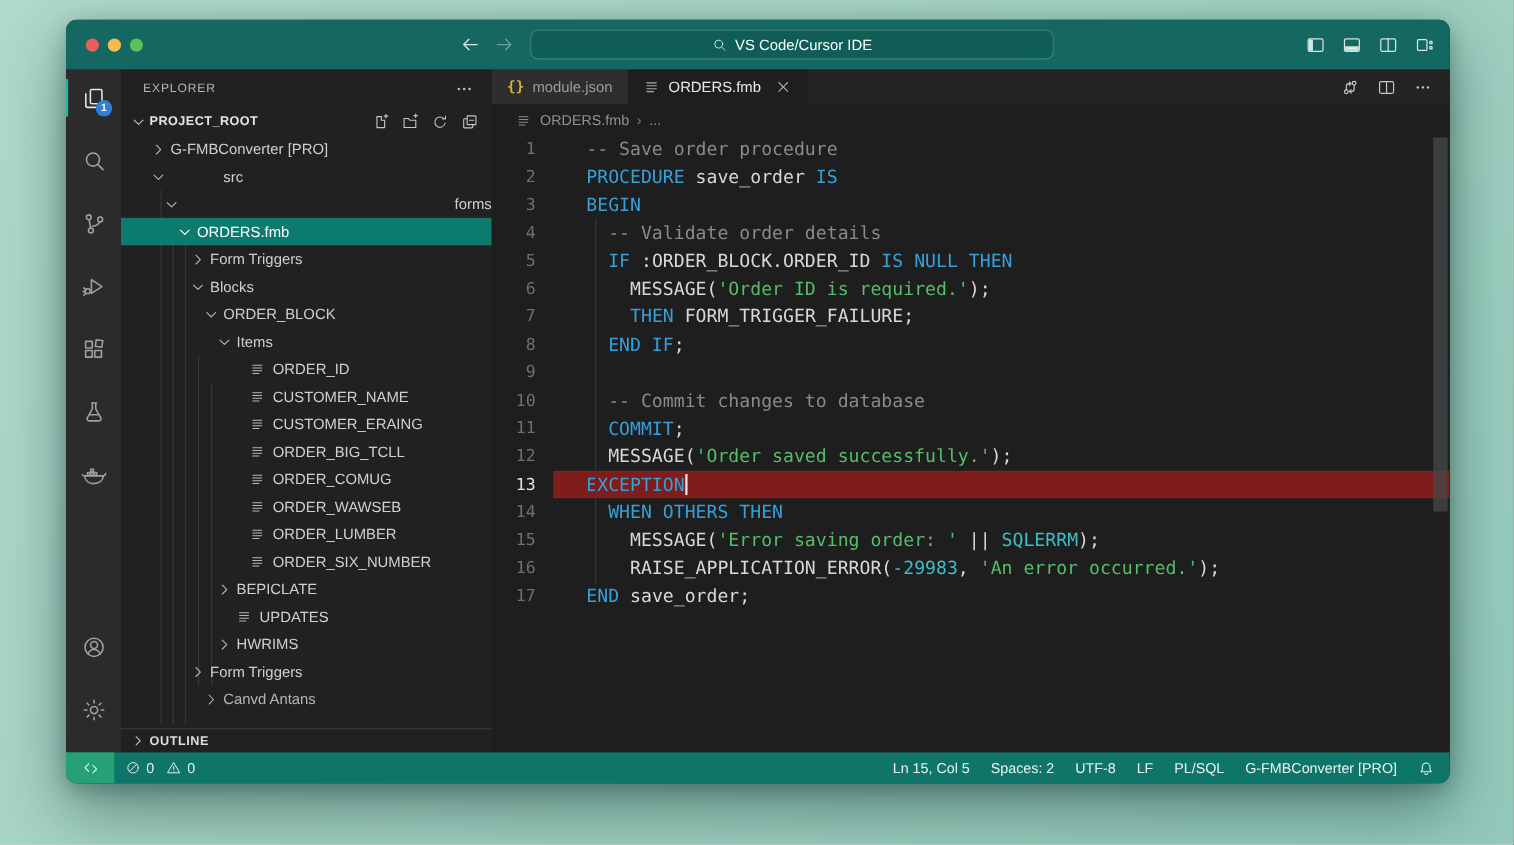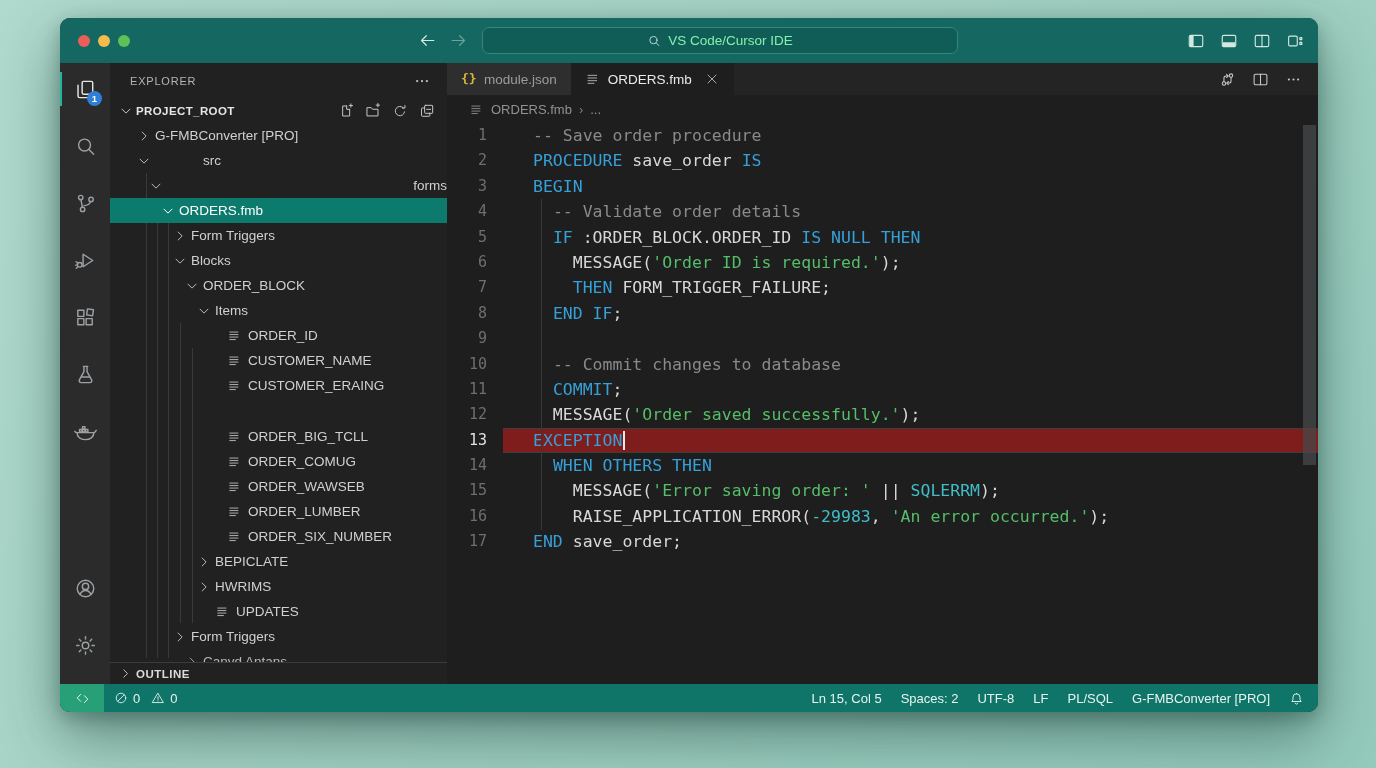--- a/index.html
+++ b/index.html
@@ -26,21 +26,21 @@
   .traffic { position:absolute; left:18px; top:0; height:45px; display:flex; align-items:center; gap:8px; }
   .tl { width:12px; height:12px; border-radius:50%; }
   .tl.red{ background:#ea5f57; } .tl.yellow{ background:#f5bc4d; } .tl.green{ background:#5bc158; }
   .nav-arrows { position:absolute; left:358px; top:0; height:45px; display:flex; align-items:center; gap:12px; }
   .nav-arrows .icon { width:19px; height:19px; }
   .arrow-back { color:#d6eae5; } .arrow-fwd { color:#6fa29a; }
   .search-pill {
     position:absolute; left:422px; top:9px; width:476px; height:27px;
     background:#0f5d56; border:1px solid #38847b; border-radius:7px;
     display:flex; align-items:center; justify-content:center; gap:7px;
-    color:#86efac; font-size:13.5px;
+    color:#ffffff; font-size:13.5px;
   }
   .search-pill .icon { width:14px; height:14px; color:#cfe4e0; }
   .win-controls { position:absolute; right:14px; top:0; height:45px; display:flex; align-items:center; gap:15px; color:#d3e8e3; }
   .win-controls .icon { width:18px; height:18px; }
   
   .main { flex:1; display:flex; min-height:0; }
   
   .activity-bar { width:50px; flex:none; background:#2b2b2c; display:flex; flex-direction:column; align-items:center; padding:2px 0 6px; }
   .ab-item { position:relative; width:50px; height:48px; margin-bottom:9px; display:flex; align-items:center; justify-content:center; color:#9da1a3; }
   .ab-item .icon { width:23px; height:23px; }
@@ -389,21 +389,21 @@
             </div>
             <div class="tree-row" style="padding-left: 98px;">
               <span class="chev-spacer"></span>
               <span class="icon tree-icon">
                 <svg viewBox="0 0 24 24" fill="none" stroke="currentColor" stroke-width="1.5" stroke-linecap="round" stroke-linejoin="round">
                   <path d="M4.5 6.5h13M4.5 10.5h13M4.5 14.5h13M4.5 18.5h9"></path>
                 </svg>
               </span>
               <span class="tree-label">CUSTOMER_ERAING</span>
             </div>
-            <div class="tree-row" style="padding-left: 98px; margin-top: 26px;">
+            <div class="tree-row" style="padding-left: 98px;">
               <span class="chev-spacer"></span>
               <span class="icon tree-icon">
                 <svg viewBox="0 0 24 24" fill="none" stroke="currentColor" stroke-width="1.5" stroke-linecap="round" stroke-linejoin="round">
                   <path d="M4.5 6.5h13M4.5 10.5h13M4.5 14.5h13M4.5 18.5h9"></path>
                 </svg>
               </span>
               <span class="tree-label">ORDER_BIG_TCLL</span>
             </div>
             <div class="tree-row" style="padding-left: 98px;">
               <span class="chev-spacer"></span>
@@ -443,35 +443,35 @@
             </div>
             <div class="tree-row" style="padding-left: 86px;">
               <span class="icon chev">
                 <svg viewBox="0 0 24 24" fill="none" stroke="currentColor" stroke-width="1.5" stroke-linecap="round" stroke-linejoin="round">
                   <path d="M9.2 6l6 6-6 6"></path>
                 </svg>
               </span>
               <span class="tree-label">BEPICLATE</span>
             </div>
             <div class="tree-row" style="padding-left: 86px;">
+              <span class="chev-spacer"></span>
+              <span class="icon tree-icon">
+                <svg viewBox="0 0 24 24" fill="none" stroke="currentColor" stroke-width="1.5" stroke-linecap="round" stroke-linejoin="round">
+                  <path d="M4.5 6.5h13M4.5 10.5h13M4.5 14.5h13M4.5 18.5h9"></path>
+                </svg>
+              </span>
+              <span class="tree-label">UPDATES</span>
+            </div>
+            <div class="tree-row" style="padding-left: 86px;">
               <span class="icon chev">
                 <svg viewBox="0 0 24 24" fill="none" stroke="currentColor" stroke-width="1.5" stroke-linecap="round" stroke-linejoin="round">
                   <path d="M9.2 6l6 6-6 6"></path>
                 </svg>
               </span>
               <span class="tree-label">HWRIMS</span>
-            </div>
-            <div class="tree-row" style="padding-left: 86px;">
-              <span class="chev-spacer"></span>
-              <span class="icon tree-icon">
-                <svg viewBox="0 0 24 24" fill="none" stroke="currentColor" stroke-width="1.5" stroke-linecap="round" stroke-linejoin="round">
-                  <path d="M4.5 6.5h13M4.5 10.5h13M4.5 14.5h13M4.5 18.5h9"></path>
-                </svg>
-              </span>
-              <span class="tree-label">UPDATES</span>
             </div>
             <div class="tree-row" style="padding-left: 62px;">
               <span class="icon chev">
                 <svg viewBox="0 0 24 24" fill="none" stroke="currentColor" stroke-width="1.5" stroke-linecap="round" stroke-linejoin="round">
                   <path d="M9.2 6l6 6-6 6"></path>
                 </svg>
               </span>
               <span class="tree-label">Form Triggers</span>
             </div>
             <div class="tree-row clipped" style="padding-left: 74px;">

